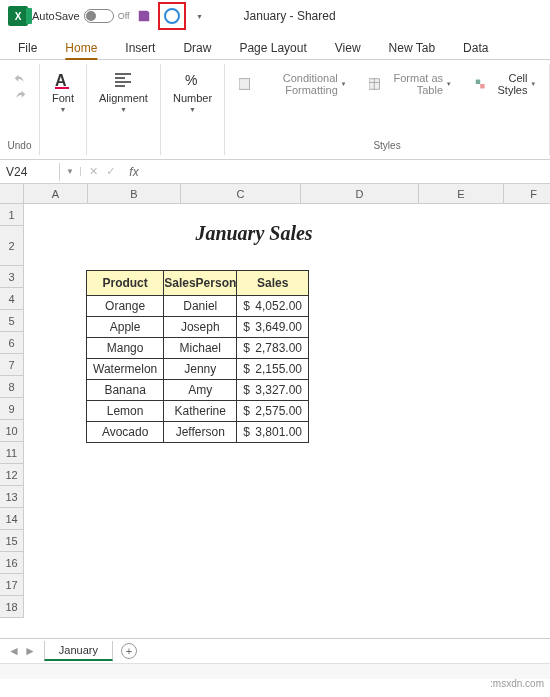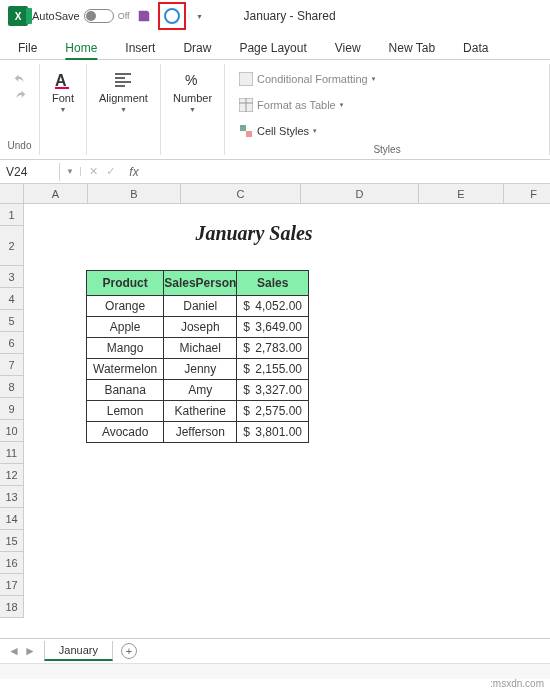--- a/index.html
+++ b/index.html
@@ -15,30 +15,30 @@
 .qat-btn { width: 20px; height: 20px; display: flex; align-items: center; justify-content: center; }
 .save-ico { width: 14px; height: 14px; fill: #8e4ea5; }
 .highlight-box { border: 2px solid #e01b24; padding: 2px; }
 .circle-ico { width: 16px; height: 16px; border: 2px solid #2e89d8; border-radius: 50%; }
 .qat-drop { font-size: 8px; color: #666; }
 .doc-title { margin-left: 30px; font-size: 12px; }
 
 
 .tabs { display: flex; gap: 8px; padding: 0 8px; height: 28px; align-items: end; border-bottom: 1px solid #d0d0d0; }
 .tab { padding: 6px 10px 4px; font-size: 12px; cursor: pointer; }
-.tab.active { text-decoration: underline; text-decoration-thickness: 2px; text-underline-offset: 6px; color: #15803d; }
+.tab.active { text-decoration: underline; text-decoration-thickness: 2px; text-underline-offset: 6px; color: #a16207; }
 
 
 .ribbon { height: 100px; background: #fff; border-bottom: 1px solid #d0d0d0; display: flex; padding: 4px 0; }
 .group { border-right: 1px solid #e0e0e0; padding: 2px 6px; display: flex; flex-direction: column; align-items: center; justify-content: space-between; }
 .group-label { font-size: 10px; color: #666; padding-bottom: 2px; }
 .big-btn { display: flex; flex-direction: column; align-items: center; gap: 2px; padding: 4px 6px; font-size: 11px; cursor: pointer; }
 .big-btn svg { width: 20px; height: 20px; }
 .drop-arrow { font-size: 7px; color: #666; }
-.small-btns { display: flex; flex-direction: column; gap: 8px; align-items: flex-start; }
+.small-btns { display: flex; flex-direction: row; gap: 16px; align-items: flex-start; text-align: right; }
 .small-btn { display: flex; align-items: center; gap: 4px; font-size: 11px; padding: 2px 4px; cursor: pointer; color: #888; }
 .small-btn svg { width: 14px; height: 14px; }
 .undo-area { display: flex; flex-direction: column; gap: 2px; align-items: center; padding-top: 6px; }
 .undo-area svg { width: 14px; height: 14px; fill: #bbb; }
 
 
 .fbar { height: 24px; display: flex; align-items: center; border-bottom: 1px solid #d0d0d0; font-size: 12px; }
 .namebox { width: 60px; padding: 2px 6px; border-right: 1px solid #d0d0d0; }
 .namebox-drop { padding: 0 6px; font-size: 8px; color: #888; border-right: 1px solid #d0d0d0; }
 .fb-btns { display: flex; gap: 8px; padding: 0 8px; color: #bbb; font-size: 11px; }
@@ -50,21 +50,21 @@
 .col-headers { position: absolute; left: 24px; top: 0; height: 20px; display: flex; }
 .col-h { width: 85px; height: 20px; background: #f0f0f0; border-right: 1px solid #ccc; border-bottom: 1px solid #ccc; text-align: center; font-size: 11px; line-height: 20px; color: #555; }
 .row-headers { position: absolute; left: 0; top: 20px; width: 24px; }
 .row-h { height: 22px; background: #f0f0f0; border-right: 1px solid #ccc; border-bottom: 1px solid #ccc; text-align: center; font-size: 11px; line-height: 22px; color: #555; }
 .row-h.tall { height: 40px; line-height: 40px; }
 .cells { position: absolute; left: 24px; top: 20px; }
 
 .title-cell { position: absolute; left: 60px; top: 18px; width: 340px; font-family: Georgia, serif; font-style: italic; font-weight: bold; font-size: 20px; text-align: center; color: #222; }
 
 .data-table { position: absolute; left: 62px; top: 66px; border-collapse: collapse; }
-.data-table th { background: #86efac; border: 1.5px solid #333; padding: 5px 0; font-weight: bold; font-size: 12px; text-align: center; }
+.data-table th { background: #fef9c3; border: 1.5px solid #333; padding: 5px 0; font-weight: bold; font-size: 12px; text-align: center; }
 .data-table th:nth-child(1) { width: 94px; }
 .data-table th:nth-child(2) { width: 120px; }
 .data-table th:nth-child(3) { width: 118px; }
 .data-table td { border: 1px solid #333; padding: 3px 6px; font-size: 12px; text-align: center; height: 21px; }
 .data-table td.money { text-align: left; position: relative; }
 .data-table td.money .cur { position: absolute; left: 6px; }
 .data-table td.money .val { display: block; text-align: right; padding-left: 12px; }
 
 
 .sheet-bar { position: absolute; bottom: 35px; left: 0; right: 0; height: 24px; border-top: 1px solid #ccc; display: flex; align-items: center; background: #fff; }

